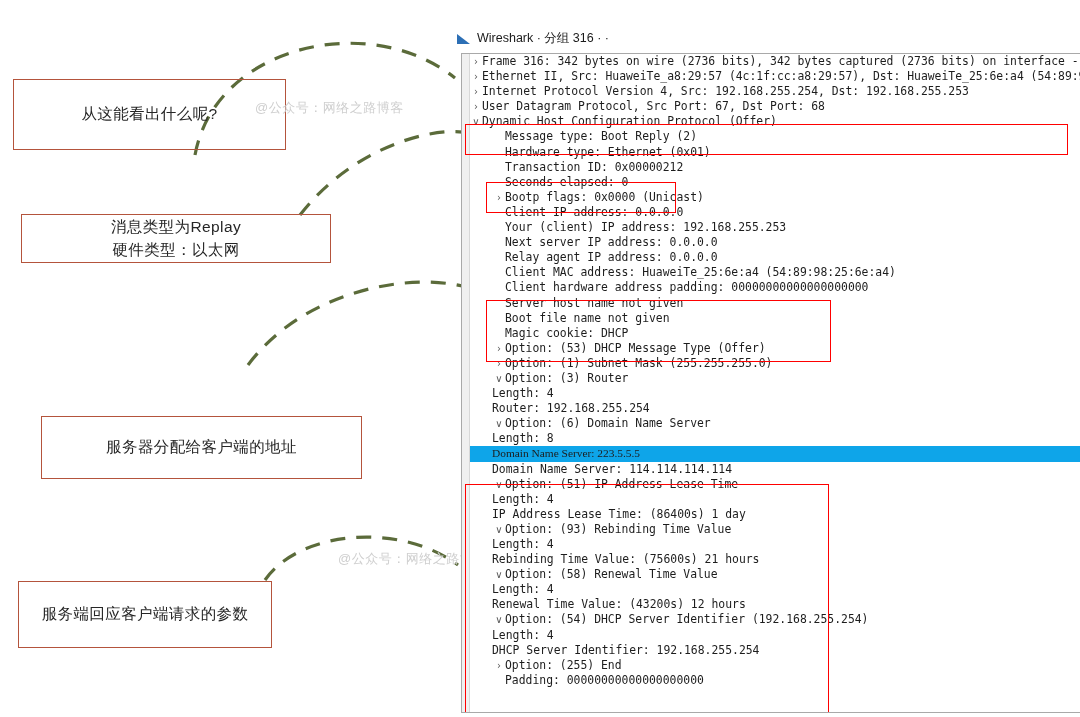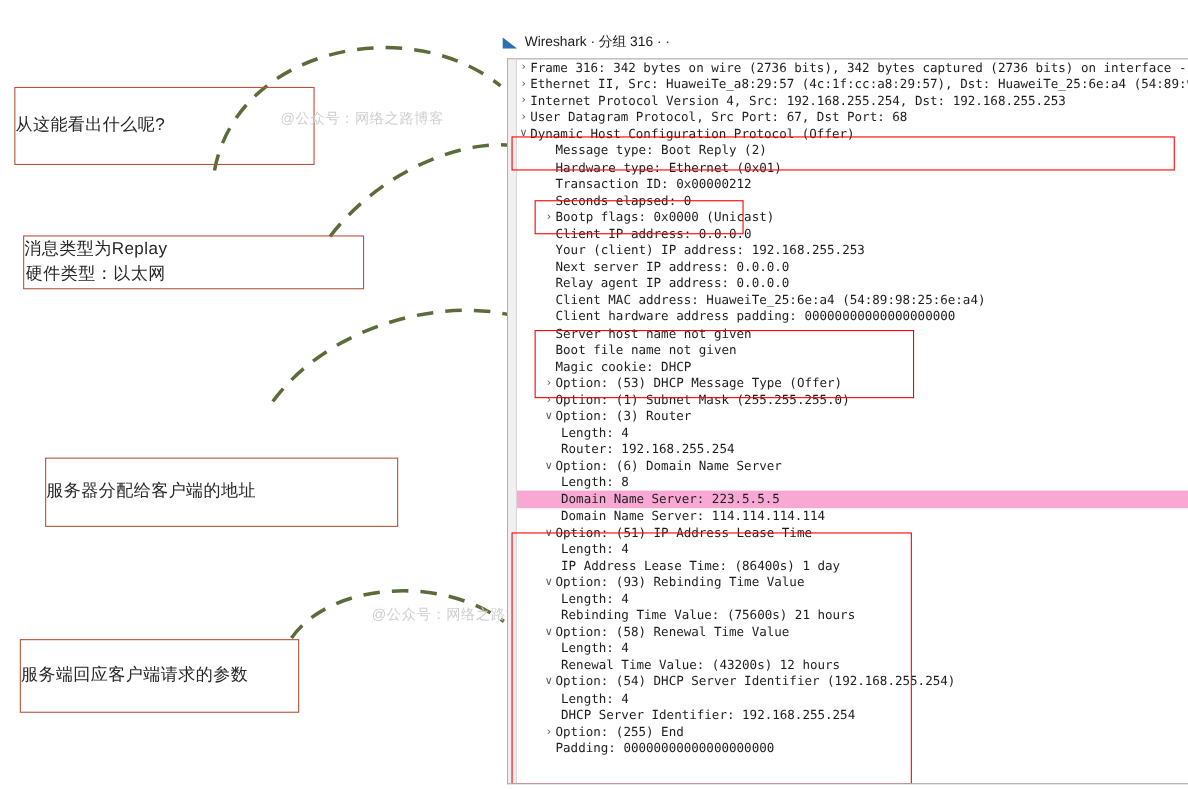--- a/index.html
+++ b/index.html
@@ -14,20 +14,21 @@
   
   #annotations{position:absolute;left:0;top:0;width:460px;height:717px;}
 
   .anno-box{
     position:absolute;
     box-sizing:border-box;
     border:1.5px solid #b4543c;
     background:transparent;
     display:flex;
     align-items:center;
+    justify-content:center;
     text-align:center;
     color:#262626;
     font-size:15.5px;
     line-height:1.45;
     font-family:"Liberation Sans", sans-serif;
     letter-spacing:0.4px;
   }
   .anno-box span{display:block;white-space:pre-line;}
 
   
@@ -94,33 +95,33 @@
     font-family:"DejaVu Sans Mono", monospace;
     font-size:11.4px;
     color:#1d1d1d;
   }
   .trow{
     height:15.1px;line-height:15.1px;
     white-space:nowrap;
     position:relative;
     padding-left:2px;
   }
-  .trow.sel{background:#f9a8d4;}
+  .trow.sel{background:#0ea5e9;font-family:Liberation Serif, serif;}
   .twig{
     display:inline-block;width:12px;
     color:#5a5a5a;font-size:10px;
     text-align:center;
     font-family:"DejaVu Sans", sans-serif;
     vertical-align:top;
   }
   .tlabel{display:inline-block;vertical-align:top;}
   
   .d0{padding-left:0px;}
   .d1{padding-left:23px;}
-  .d2{padding-left:28px;}
+  .d2{padding-left:10px;}
 
   
   .redbox{
     position:absolute;
     box-sizing:border-box;
     border:1.7px solid #ff0000;
     pointer-events:none;
   }
   #rb-0{left:3px;  top:70px;  width:603px; height:31px;}
   #rb-1{left:24px; top:128px; width:190px; height:31px;}

